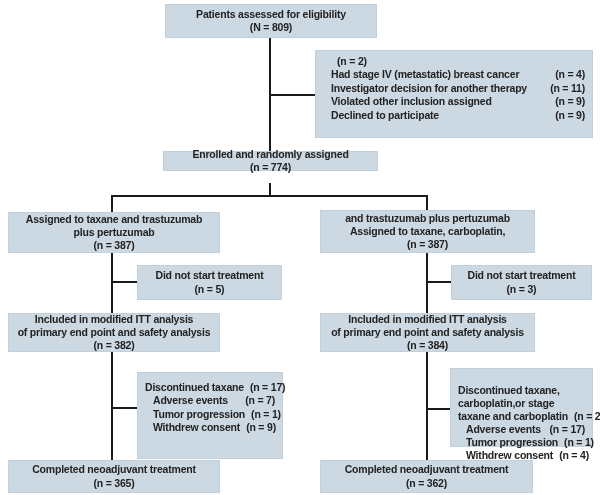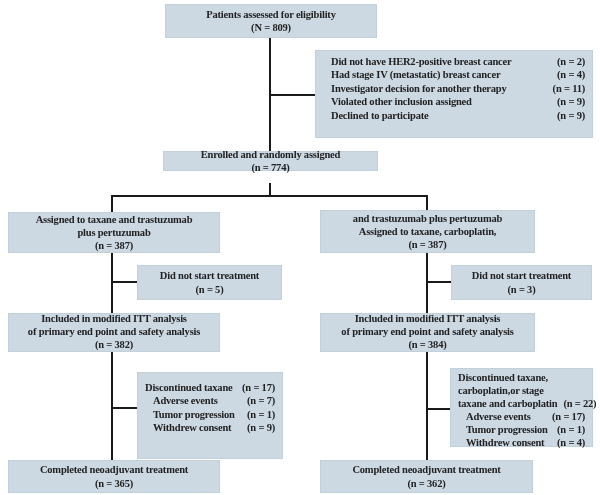--- a/index.html
+++ b/index.html
@@ -1,18 +1,18 @@
 <!DOCTYPE html>
 <html><head>
 <meta charset="utf-8">
 <style>
   html,body{margin:0;padding:0;background:#ffffff;}
   #canvas{
     position:relative;width:600px;height:495px;background:#ffffff;overflow:hidden;
-    font-family:Liberation Serif, serif;
+    font-family:Liberation Sans, sans-serif;
     font-size:10.5px;font-weight:600;letter-spacing:-0.2px;color:var(--text,#222);
   }
   .box{
     position:absolute;background:var(--box-fill,#ccd9e3);
     border:1px solid var(--box-border,#c2d0dc);
     box-sizing:border-box;
   }
   .box.center{display:flex;flex-direction:column;justify-content:center;align-items:center;text-align:center;}
   .bl{line-height:13.5px;white-space:nowrap;}
   .box.list{padding:4px 7px;}
@@ -46,21 +46,20 @@
   <div class="vline" style="left:426px;top:351px;height:110px;"></div>
   <div class="hline" style="left:427px;top:408px;width:24px;"></div>
 
   <div class="box center" style="left:165px;top:4px;width:212px;height:34px;">
     <div class="bl">Patients assessed for eligibility</div>
     <div class="bl">(N = 809)</div>
   </div>
 
   <div class="box list" style="left:315px;top:50px;width:278px;height:88px;">
     <div class="row indent">
-      <span class="lbl">Did not have HER2-positive breast cancer</span>
       <span class="n">(n = 2)</span>
     </div>
     <div class="row indent">
       <span class="lbl">Had stage IV (metastatic) breast cancer</span>
       <span class="n">(n = 4)</span>
     </div>
     <div class="row indent">
       <span class="lbl">Investigator decision for another therapy</span>
       <span class="n">(n = 11)</span>
     </div>
@@ -125,21 +124,21 @@
     <div class="row indent">
       <span class="lbl">Tumor progression</span>
       <span class="n">(n = 1)</span>
     </div>
     <div class="row indent">
       <span class="lbl">Withdrew consent</span>
       <span class="n">(n = 9)</span>
     </div>
   </div>
 
-  <div class="box list tight" style="left:450px;top:368px;width:143px;height:79px;padding-top:3px;">
+  <div class="box list tight" style="left:450px;top:368px;width:143px;height:79px;padding-top:15px;">
     <div class="hdr">Discontinued taxane,</div>
     <div class="hdr">carboplatin,or stage</div>
     <div class="row">
       <span class="lbl">taxane and carboplatin</span>
       <span class="n">(n = 22)</span>
     </div>
     <div class="row indent">
       <span class="lbl">Adverse events</span>
       <span class="n">(n = 17)</span>
     </div>

